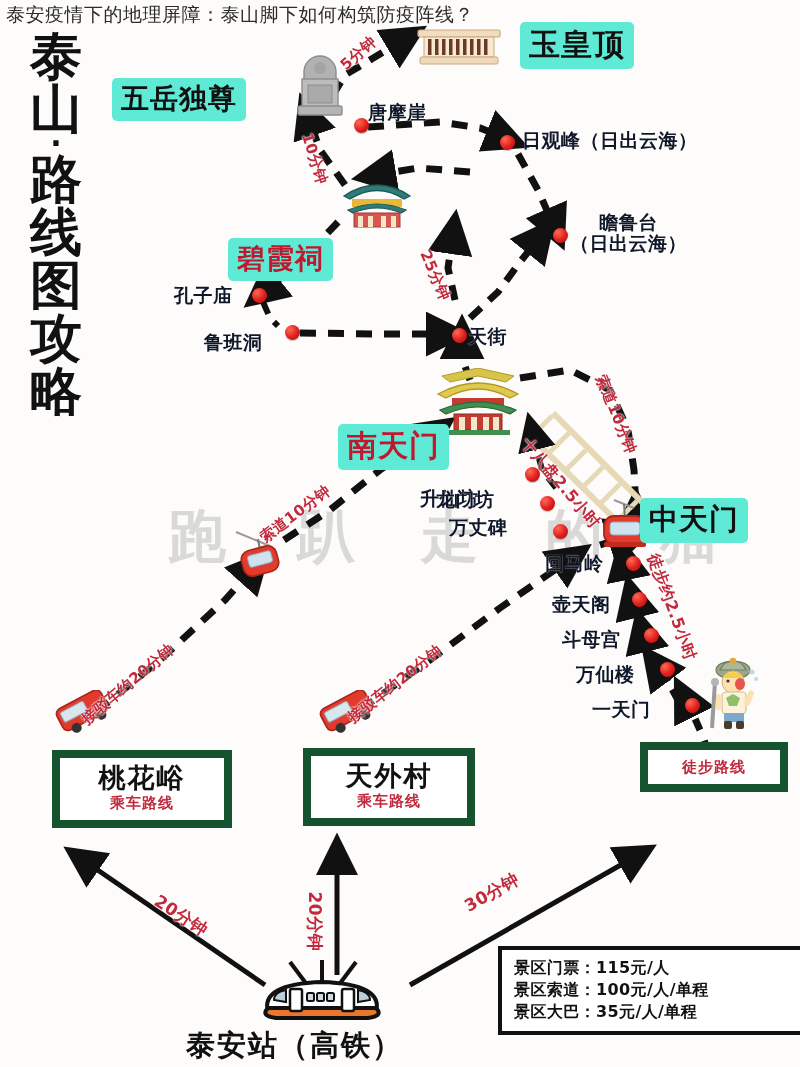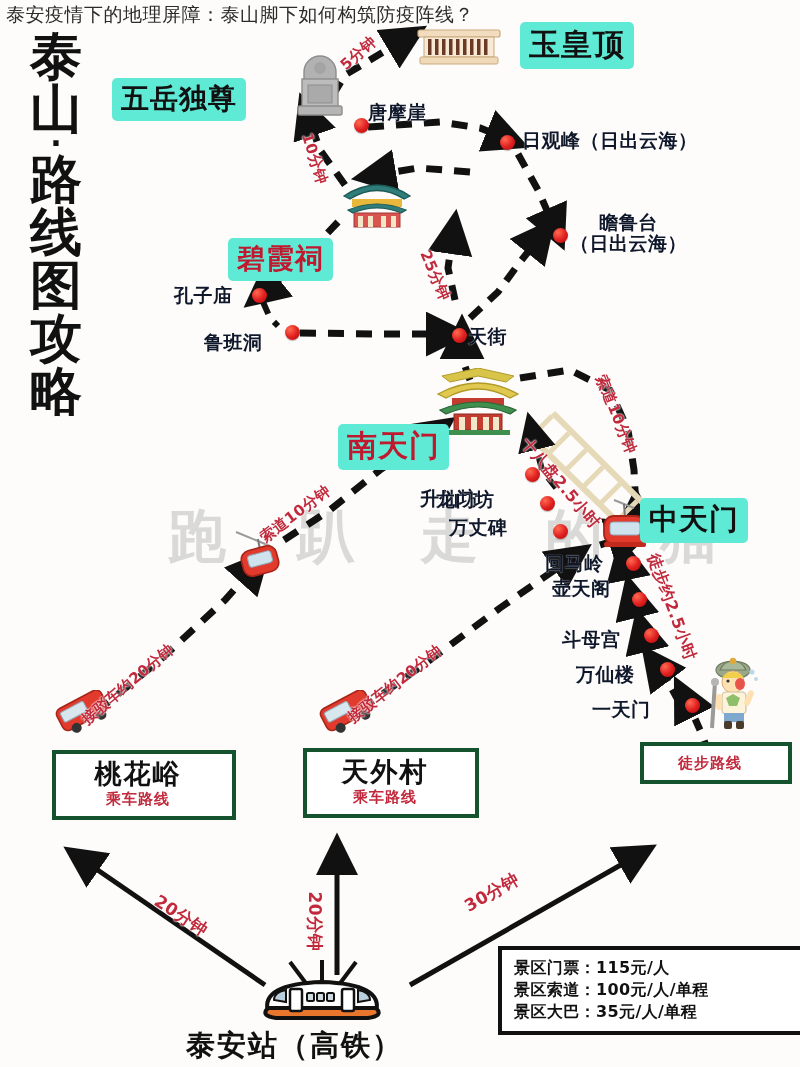--- a/index.html
+++ b/index.html
@@ -64,23 +64,23 @@
   
   .dot-m{
     position:absolute;z-index:28;width:15px;height:15px;border-radius:50%;
     background:radial-gradient(circle at 33% 30%, #ff6a52 0%, #e02020 52%, #a80c0c 100%);
     box-shadow:0 1px 1px rgba(0,0,0,.25);
   }
 
   
   .gbox{
     position:absolute;z-index:30;background:#fff;
-    border:4px solid #14532d;
+    border:8px solid #14532d;
     text-align:center;
-    padding:6px 16px 7px 4px;
+    padding:6px 4px 7px 4px;
   }
   .gbox .gname{font-size:27px;font-weight:bold;color:#111;letter-spacing:2px;line-height:1.05;}
   .gbox .groute{font-size:15px;font-weight:bold;color:#c12a3c;letter-spacing:1px;margin-top:2px;}
 
   
   .pricebox{
     position:absolute;left:498px;top:946px;width:288px;
     background:#fff;border:4px solid #111;
     padding:7px 10px 8px 12px;z-index:35;
   }
@@ -378,21 +378,21 @@
     <div>瞻鲁台</div>
     <div>（日出云海）</div>
   </div>
   <div class="rlabel" style="left:174px;top:283px;font-size:19px;">孔子庙</div>
   <div class="rlabel" style="left:204px;top:330px;font-size:19px;">鲁班洞</div>
   <div class="rlabel" style="left:468px;top:324px;font-size:19px;">天街</div>
   <div class="rlabel" style="left:420px;top:458px;font-size:19px;margin-top:28px;">升仙坊</div>
   <div class="rlabel" style="left:436px;top:487px;font-size:19px;">龙门坊</div>
   <div class="rlabel" style="left:449px;top:515px;font-size:19px;">万丈碑</div>
   <div class="rlabel" style="left:545px;top:551px;font-size:19px;">回马岭</div>
-  <div class="rlabel" style="left:552px;top:576px;font-size:19px;">壶天阁</div>
+  <div class="rlabel" style="left:552px;top:592px;font-size:19px;">壶天阁</div>
   <div class="rlabel" style="left:562px;top:627px;font-size:19px;">斗母宫</div>
   <div class="rlabel" style="left:576px;top:662px;font-size:19px;">万仙楼</div>
   <div class="rlabel" style="left:592px;top:697px;font-size:19px;">一天门</div>
 
   <div class="tlabel" style="left:343px;top:58px;transform:rotate(-42deg);">5分钟</div>
   <div class="tlabel" style="left:306px;top:124px;transform:rotate(72deg);">10分钟</div>
   <div class="tlabel" style="left:424px;top:242px;transform:rotate(66deg);">25分钟</div>
   <div class="tlabel" style="left:524px;top:430px;transform:rotate(50deg);font-size:16px;">十八盘2.5小时</div>
   <div class="tlabel" style="left:600px;top:366px;transform:rotate(68deg);">索道10分钟</div>
   <div class="tlabel" style="left:652px;top:544px;transform:rotate(70deg);font-size:16px;">徒步约2.5小时</div>

